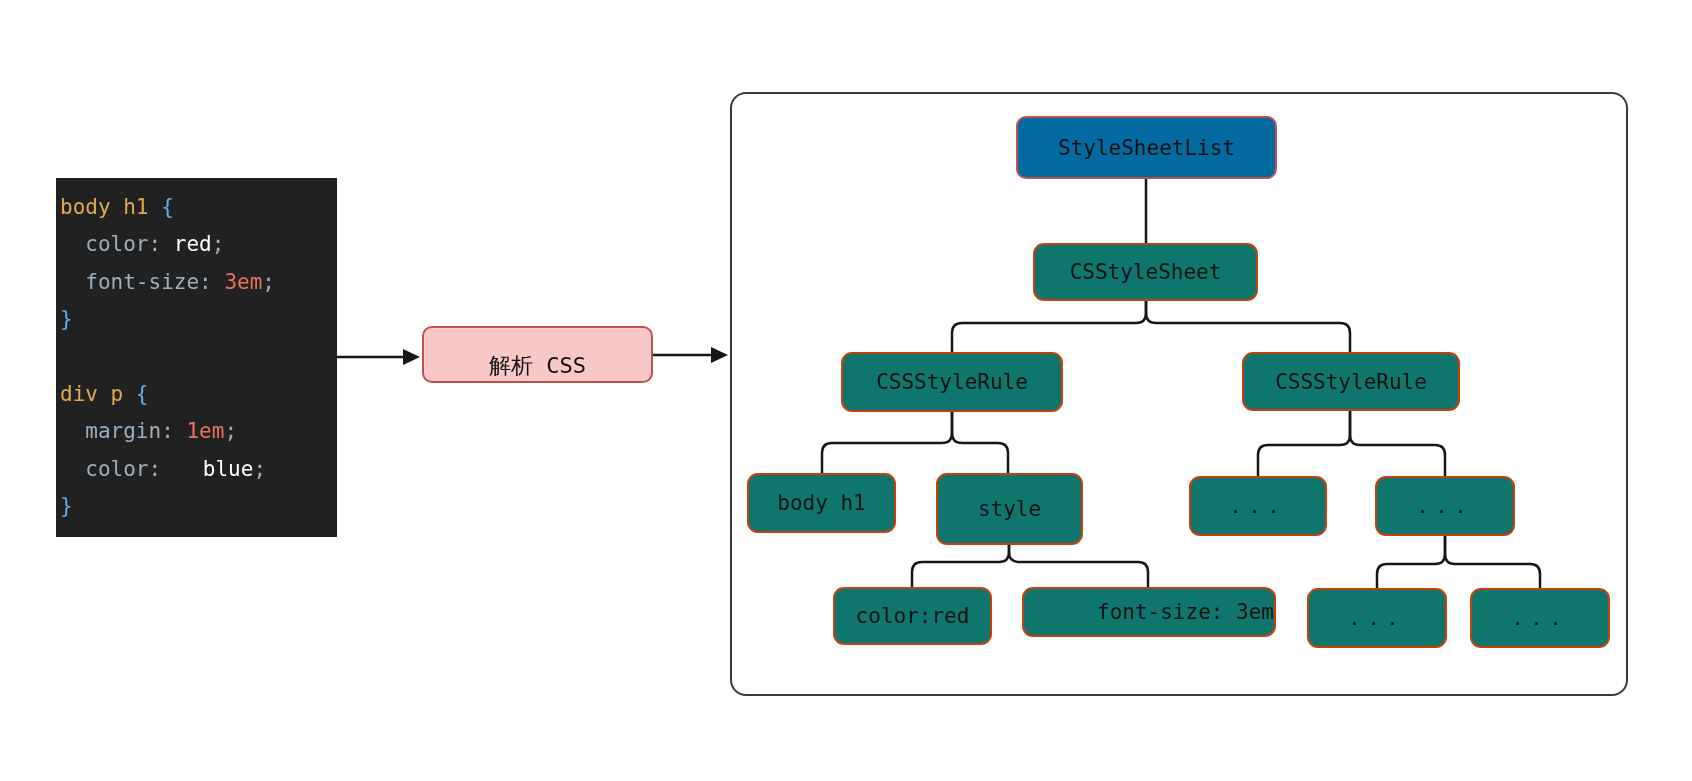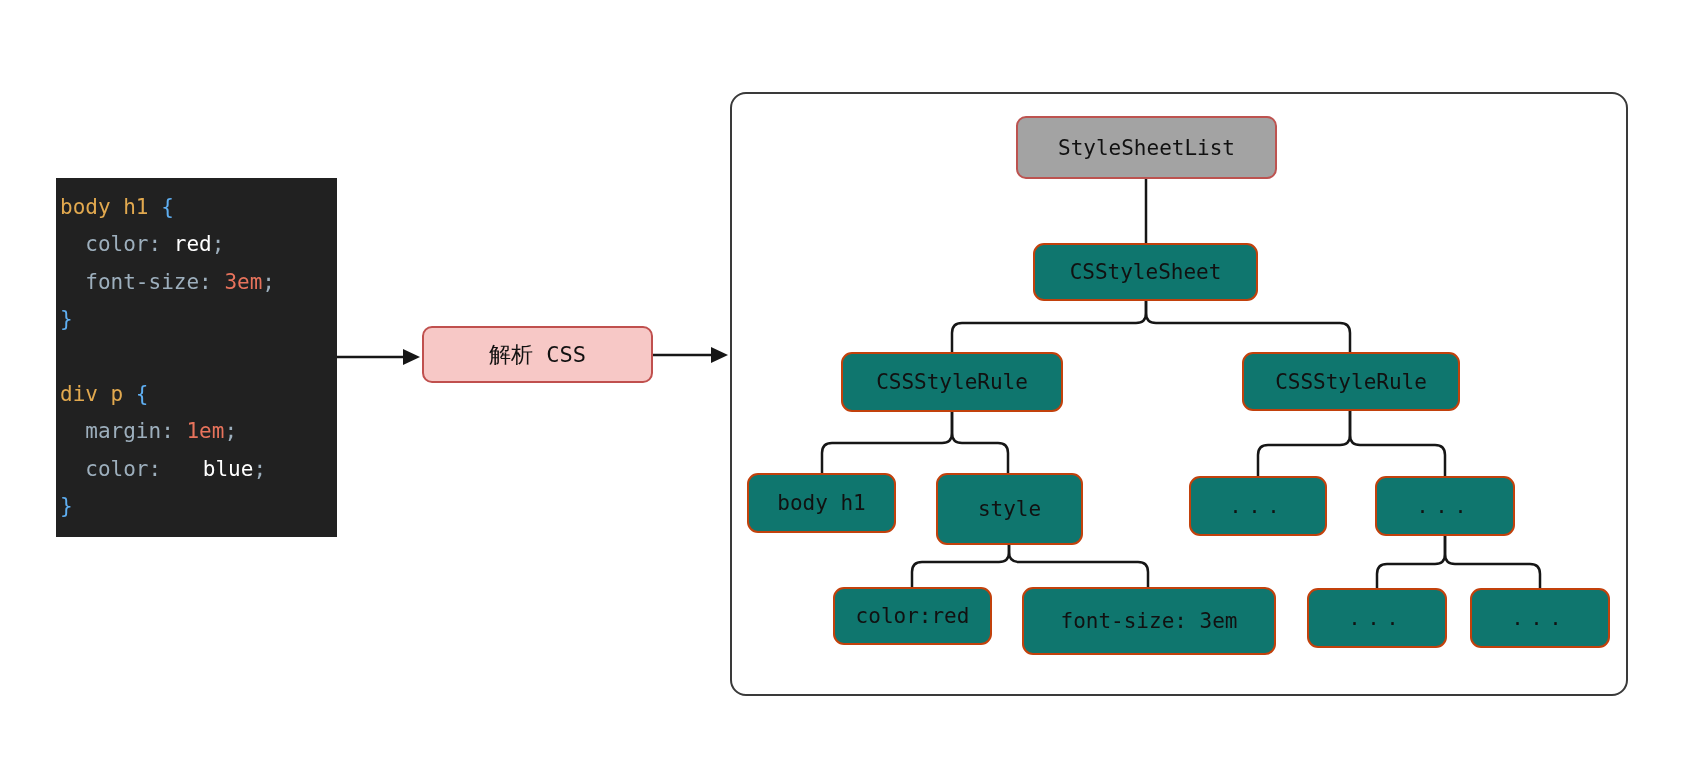--- a/index.html
+++ b/index.html
@@ -21,40 +21,40 @@
     white-space:pre;
     font-size:21px;
     line-height:37.4px;
     font-family:"DejaVu Sans Mono", monospace;
   }
   
   #parser-box{
     position:absolute;left:422px;top:326px;width:231px;height:57px;
     background:#f7c8c6;border:2.5px solid #c0504e;border-radius:10px;
     box-sizing:border-box;
-    display:flex;align-items:center;justify-content:center;
+    display:flex;align-items:flex-end;justify-content:center;
     font-size:22px;color:#111;
     font-family:"DejaVu Sans Mono", monospace;
   }
   
   #tree-panel{
     position:absolute;left:730px;top:92px;width:898px;height:604px;
     border:2.5px solid #3a3a3a;border-radius:16px;
     box-sizing:border-box;background:#ffffff;
   }
   
   .node{
     position:absolute;
     display:flex;align-items:center;justify-content:center;
     font-size:21px;color:#111;
     box-sizing:border-box;
     font-family:"DejaVu Sans Mono", monospace;
   }
   .node.pink{
-    background:#a3a3a3;border:2.5px solid #bd5350;border-radius:10px;
+    background:#0369a1;border:2.5px solid #bd5350;border-radius:10px;
   }
   .node.blue{
     background:#0f766e;border:2px solid #c2410c;border-radius:11px;
   }
   .node.dots{letter-spacing:7px;font-size:20px;}
   
   #connectors{
     position:absolute;left:0;top:0;width:1692px;height:781px;
     pointer-events:none;
   }
@@ -141,21 +141,21 @@
   </div>
 
   <div class="node blue dots" style="left:1375px;top:476px;width:140px;height:60px;">
     <span>...</span>
   </div>
 
   <div class="node blue" style="left:833px;top:587px;width:159px;height:58px;">
     <span>color:red</span>
   </div>
 
-  <div class="node blue" style="left:1022px;top:587px;width:254px;height:68px;">
+  <div class="node blue" style="left:1022px;top:587px;width:254px;height:50px;justify-content:flex-end;">
     <span>font-size: 3em</span>
   </div>
 
   <div class="node blue dots" style="left:1307px;top:588px;width:140px;height:60px;">
     <span>...</span>
   </div>
 
   <div class="node blue dots" style="left:1470px;top:588px;width:140px;height:60px;">
     <span>...</span>
   </div>

